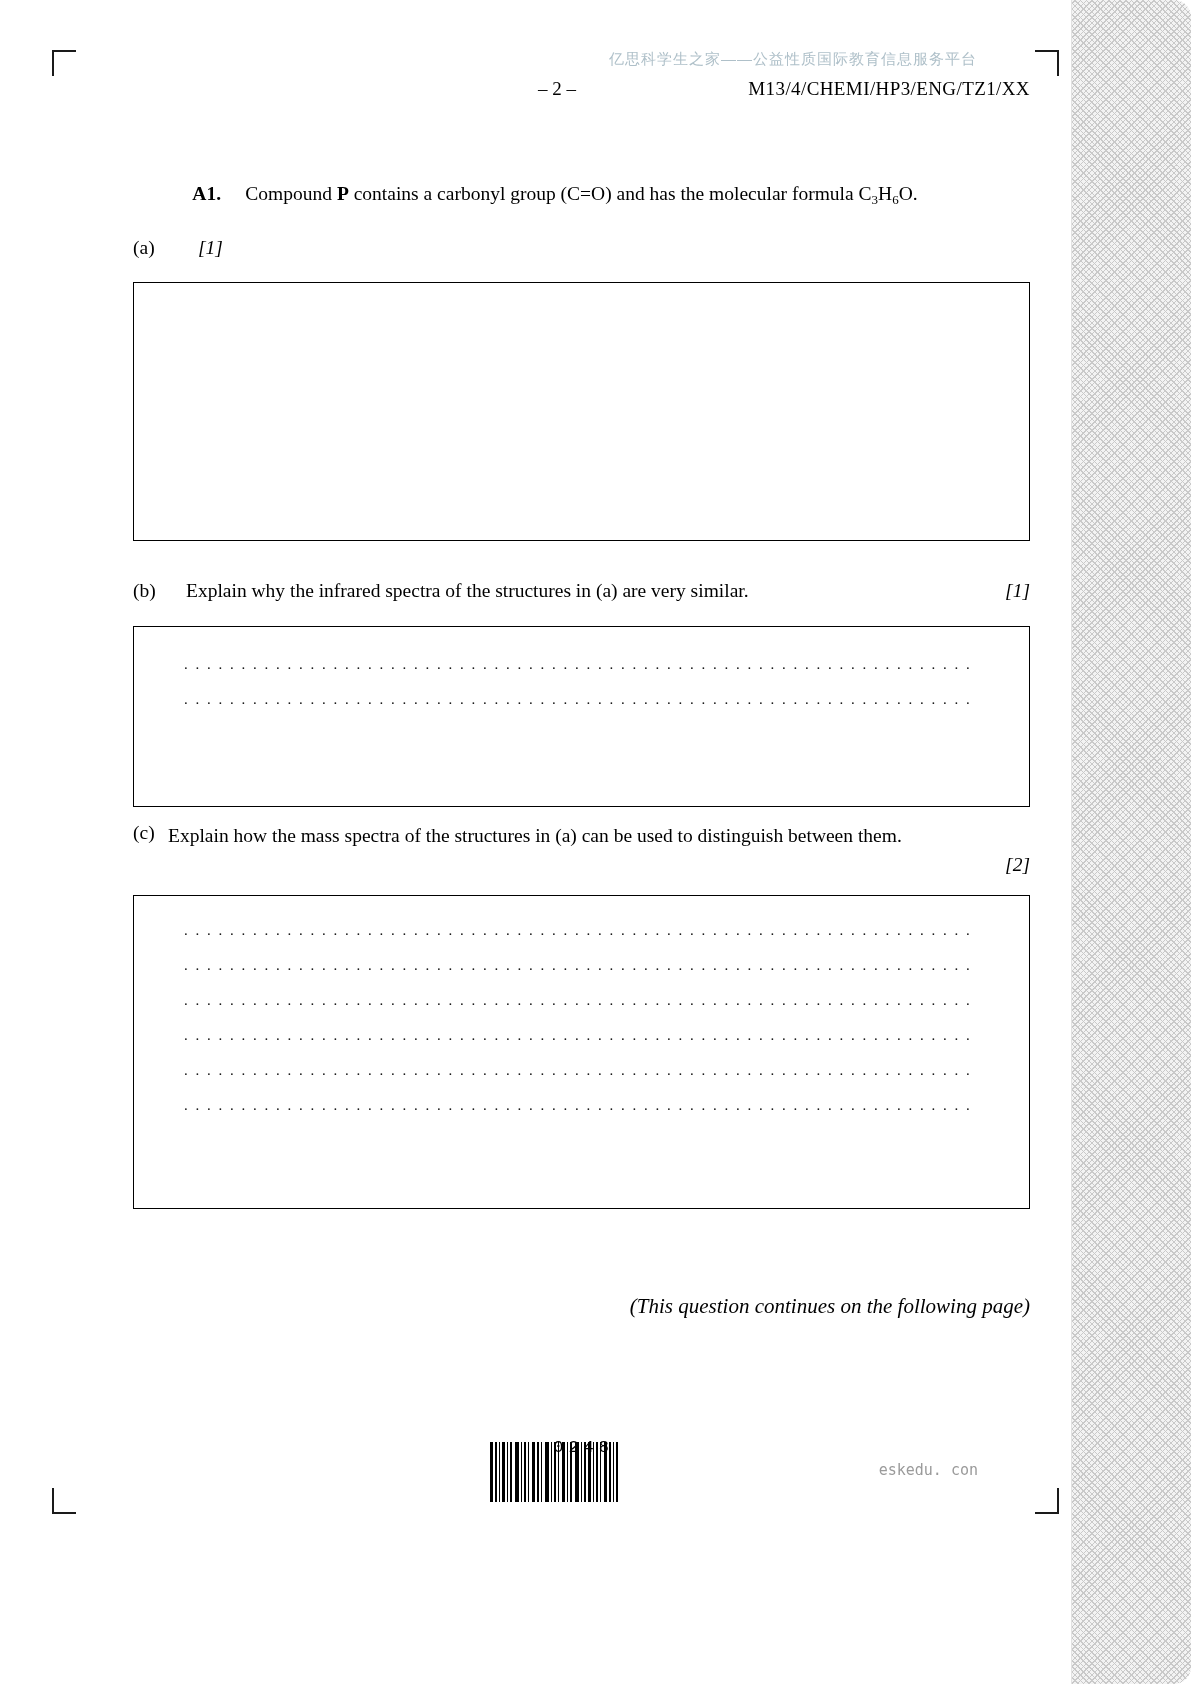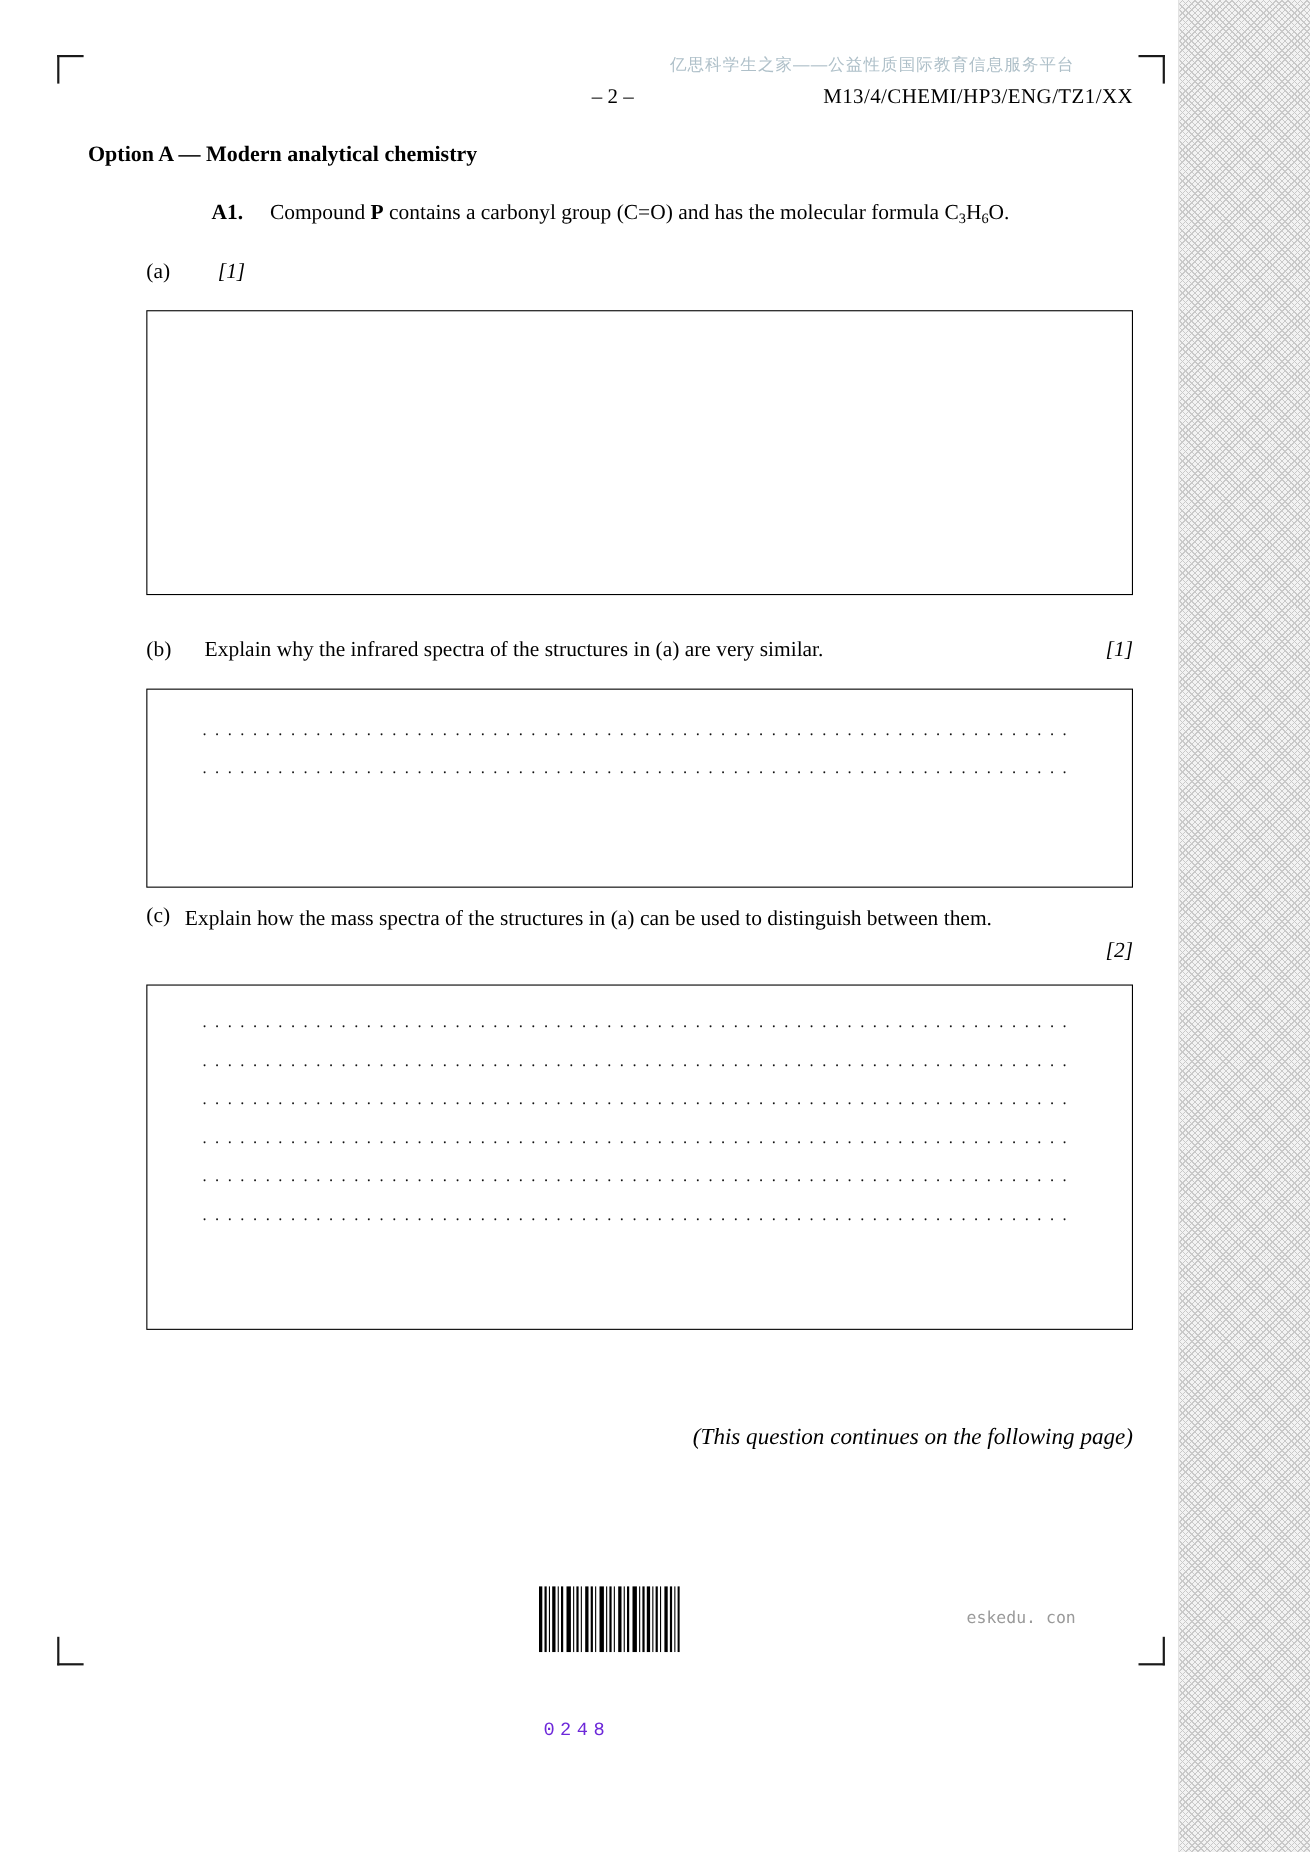--- a/index.html
+++ b/index.html
@@ -1,18 +1,18 @@
 <!DOCTYPE html>
 <html><head>
 <meta charset="utf-8">
 <style>
   html,body{margin:0;padding:0;background:#ffffff;}
   .page{
     position:relative;width:1191px;height:1684px;background:#ffffff;
-    font-family:"Liberation Serif", serif;color:#000;overflow:hidden;
+    font-family:"Liberation Serif", serif;color:#000;overflow:hidden;border-radius:17px;
   }
   
   .edge-strip{
     position:absolute;top:0;right:0;width:119px;height:1684px;
     background-color:#f3f3f3;
     background-image:
       repeating-linear-gradient(45deg, #c9c9c9 0 1px, transparent 1px 4px),
       repeating-linear-gradient(-45deg, #c9c9c9 0 1px, transparent 1px 4px);
     border-left:1px solid #e2e2e2;
   }
@@ -53,22 +53,22 @@
   .box-c{top:895px;height:295px;padding-top:17px;box-sizing:content-box;}
   .dotline{
     margin-left:50px;margin-right:52px;height:35px;line-height:35px;
     overflow:hidden;white-space:nowrap;font-size:15px;letter-spacing:2px;color:#111;
   }
 
   .continues-note{position:absolute;top:1294px;right:161px;font-size:21px;font-style:italic;}
 
   .barcode{position:absolute;left:490px;top:1442px;width:128px;height:60px;}
   .barcode-number{
-    position:absolute;left:494px;top:1564px;width:120px;text-align:left;
-    font-family:"Liberation Mono", monospace;font-size:17px;letter-spacing:5px;color:#6d28d9;
+    position:absolute;left:494px;top:1438px;width:120px;text-align:right;
+    font-family:"Liberation Mono", monospace;font-size:17px;letter-spacing:5px;color:#000000;
   }
   .site-watermark{
     position:absolute;top:1461px;right:213px;
     font-family:"DejaVu Sans Mono", monospace;font-size:15px;color:#9a9a9a;
   }
 </style>
 </head>
 <body>
 
 <div class="page">
@@ -77,21 +77,20 @@
 
   <div class="cmark tl"></div>
   <div class="cmark tr"></div>
   <div class="cmark bl"></div>
   <div class="cmark br"></div>
 
   <div class="cn-watermark">亿思科学生之家——公益性质国际教育信息服务平台</div>
   <div class="page-number">– 2 –</div>
   <div class="paper-code">M13/4/CHEMI/HP3/ENG/TZ1/XX</div>
 
-  <div class="section-title">Option A — Modern analytical chemistry</div>
 
   <div class="stem">
     <span class="qnum">A1.</span>
     <span class="stem-text"><span>Compound </span><b>P</b><span> contains a carbonyl group (C=O) and has the molecular formula C</span><sub>3</sub><span>H</span><sub>6</sub><span>O.</span></span>
   </div>
 
   <div class="part-row" style="top:237px">
     <span class="plabel">(a)</span>
     <span class="pmarks">[1]</span>
   </div>

